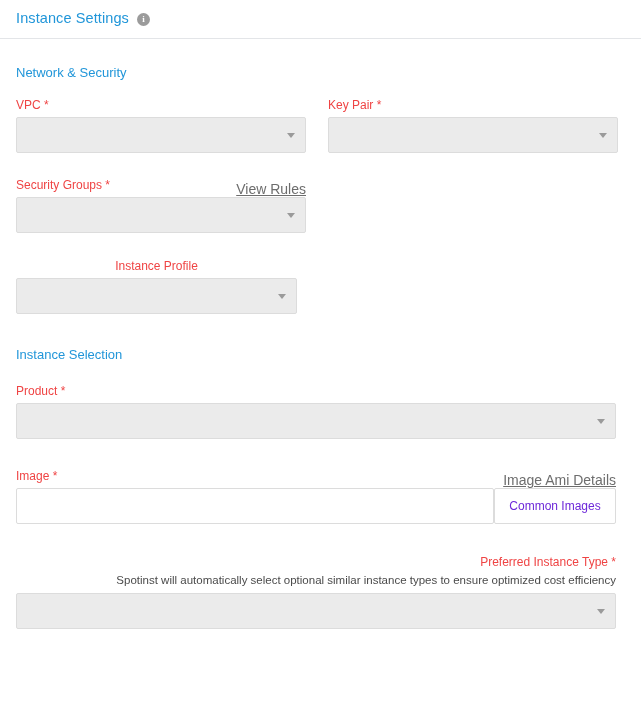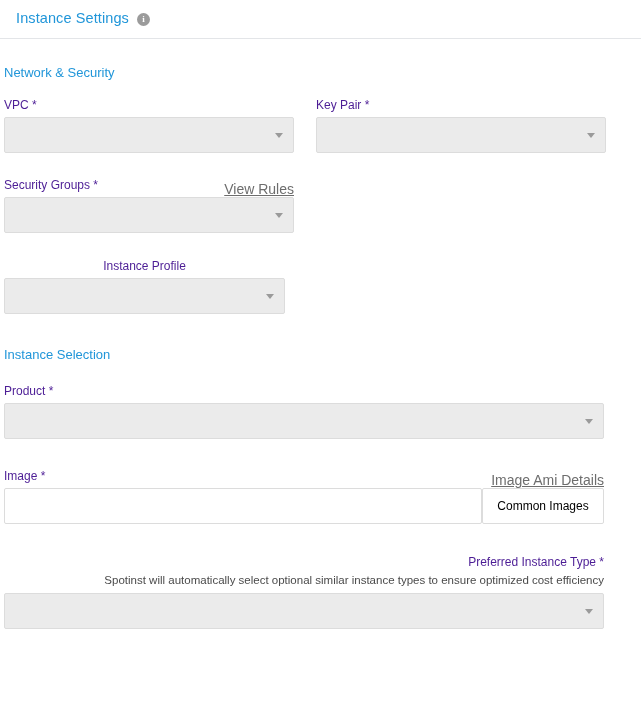--- a/index.html
+++ b/index.html
@@ -46,34 +46,34 @@
     line-height: 13px;
     text-align: center;
     margin-left: 8px;
     font-family: "Liberation Serif", serif;
     position: relative;
     top: 1px;
   }
 
   
   .section {
-    padding: 0 4px;
+    padding: 0 16px;
   }
   .section-title {
     color: #2196d9;
     font-size: 13px;
     margin: 0;
     padding: 0;
     font-weight: normal;
   }
   .section-net { margin-top: 26px; }
   .section-sel { margin-top: 33px; }
 
   .field-label {
-    color: #4c1d95;
+    color: #ef4444;
     font-size: 12px;
     margin-bottom: 5px;
     display: block;
   }
   .field-sublabel {
     color: #4a4a4a;
     font-size: 11.5px;
     margin-bottom: 7px;
     display: block;
   }
@@ -167,21 +167,21 @@
   .image-input-wrap {
     width: 478px;
     flex: 0 0 478px;
   }
   .common-images-btn {
     flex: 1 1 auto;
     height: 36px;
     border: 1px solid #dcdcdc;
     border-left: 1px solid #dcdcdc;
     background: #ffffff;
-    color: #000000;
+    color: #6d28d9;
     font-size: 12px;
     line-height: 34px;
     text-align: center;
     border-radius: 2px;
     cursor: pointer;
     white-space: nowrap;
   }
 </style>
 </head>
 <body>

